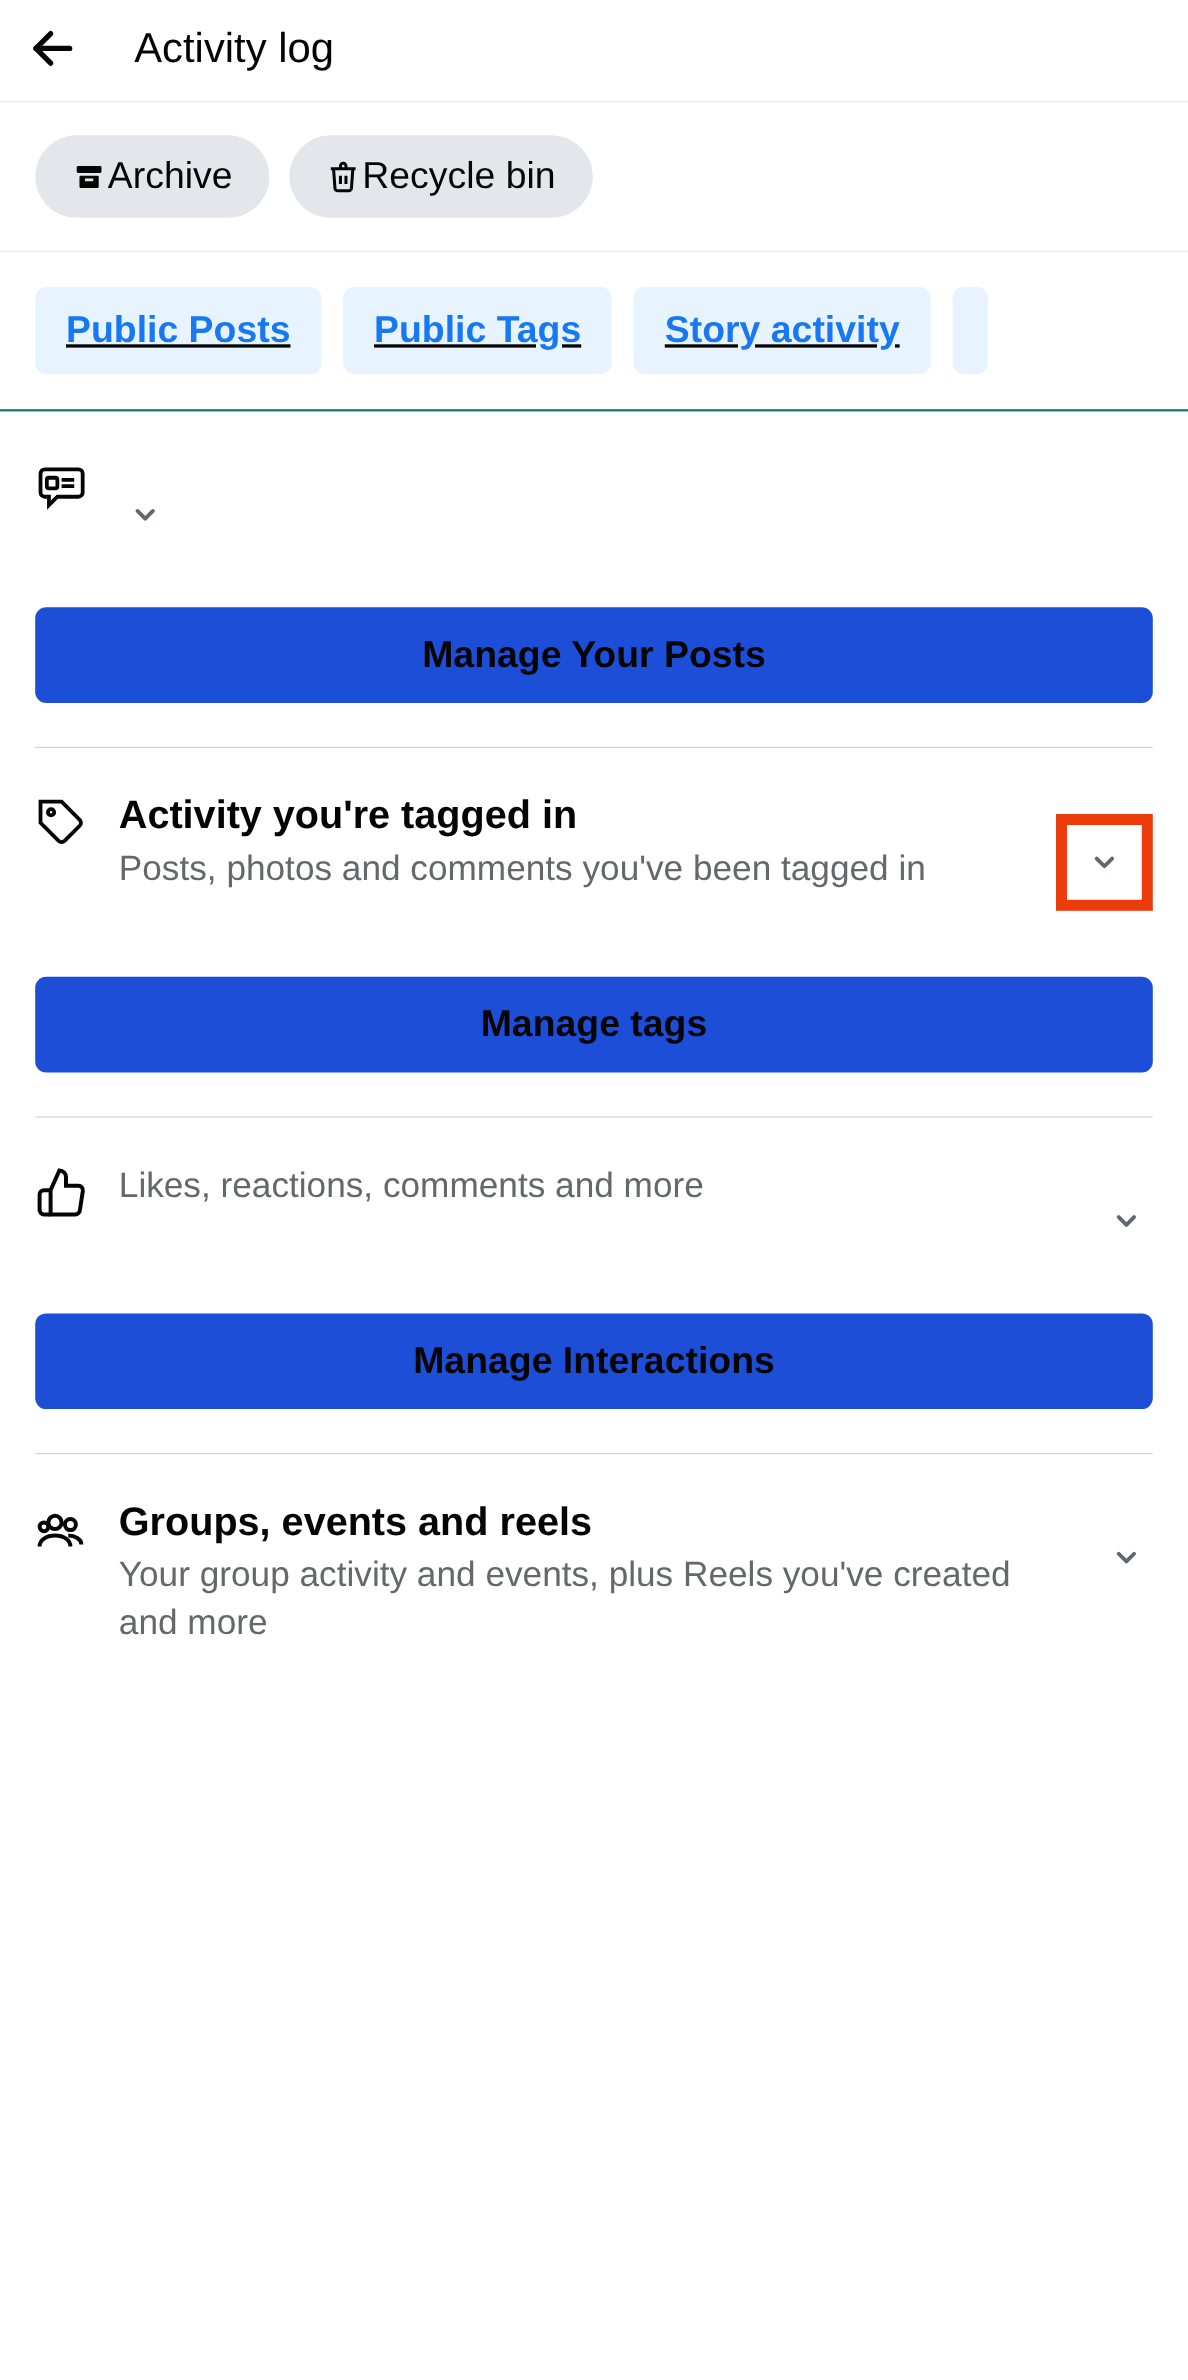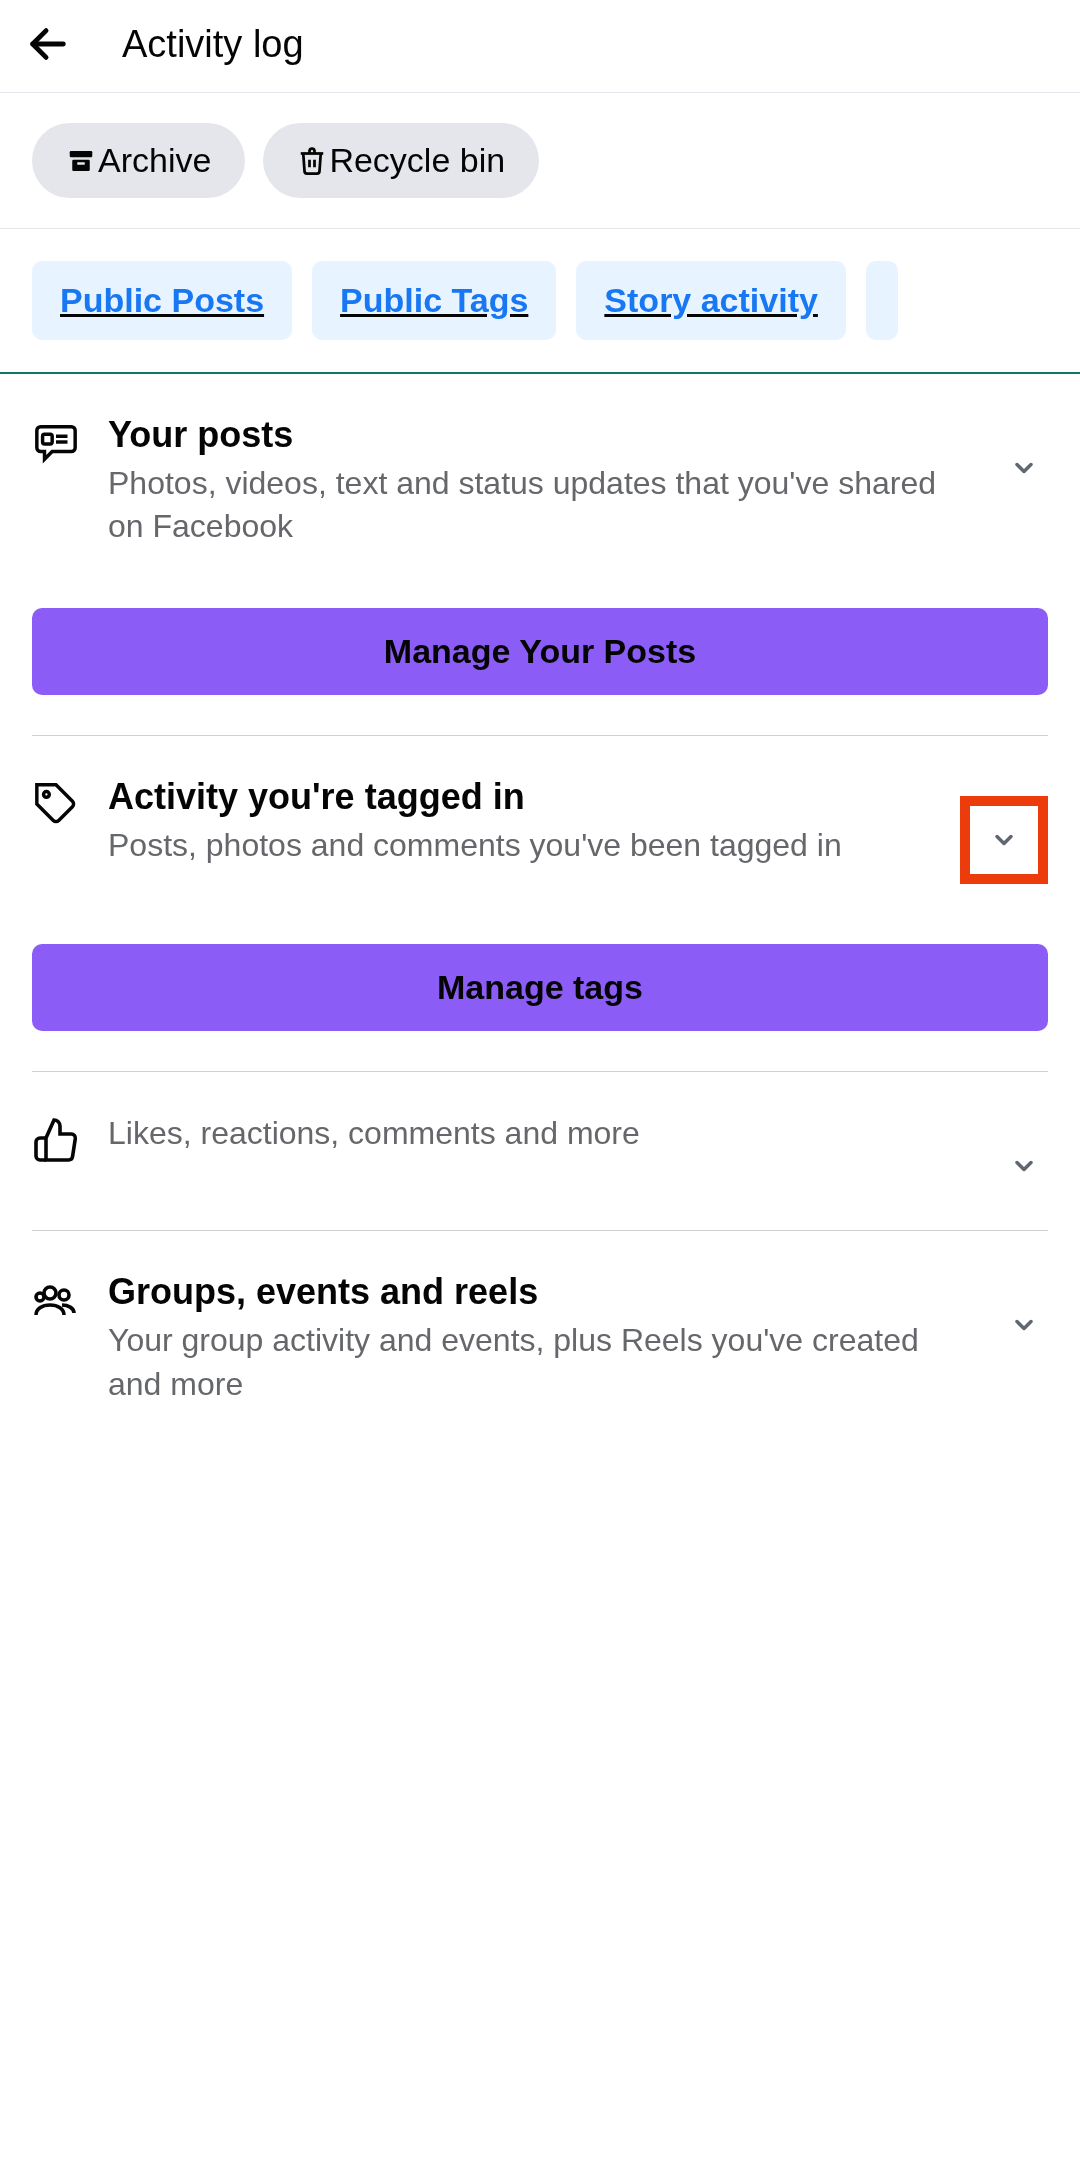--- a/index.html
+++ b/index.html
@@ -112,21 +112,21 @@
       border: 10px solid #ec3c0c;
       width: 88px;
       height: 88px;
       display: flex;
       align-items: center;
       justify-content: center;
       margin-top: 20px;
       flex-shrink: 0;
     }
     .manage-button {
-      background: #8b5cf6;
+      background: #1d4ed8;
       border-radius: 10px;
       text-align: center;
       padding: 24px;
       font-size: 34px;
       font-weight: 600;
       margin-top: 60px;
       cursor: pointer;
     }
     .divider {
       height: 1px;
@@ -178,24 +178,20 @@
 <div class="section">
   <div class="section-row">
     <div class="section-icon">
       <svg width="46" height="46" viewBox="0 0 24 24" fill="none" stroke="#050505" stroke-width="1.8">
         <path d="M4 4h16a2 2 0 0 1 2 2v9a2 2 0 0 1-2 2H10l-4 4v-4H4a2 2 0 0 1-2-2V6a2 2 0 0 1 2-2z"></path>
         <rect x="5" y="8" width="5" height="5" rx="1"></rect>
         <line x1="12" y1="9" x2="18" y2="9"></line>
         <line x1="12" y1="12" x2="18" y2="12"></line>
       </svg>
     </div>
-    <div class="section-text">
-      <div class="section-title">Your posts</div>
-      <div class="section-subtitle">Photos, videos, text and status updates that you've shared on Facebook</div>
-    </div>
     <div class="chevron-box">
       <svg width="28" height="28" viewBox="0 0 24 24" fill="none" stroke="#606770" stroke-width="3" stroke-linecap="round" stroke-linejoin="round">
         <polyline points="6 9 12 15 18 9"></polyline>
       </svg>
     </div>
   </div>
   <div class="manage-button">Manage Your Posts</div>
 </div>
 
 <div class="divider"></div>
@@ -233,20 +229,21 @@
     </div>
     <div class="section-text">
       <div class="section-subtitle">Likes, reactions, comments and more</div>
     </div>
     <div class="chevron-box">
       <svg width="28" height="28" viewBox="0 0 24 24" fill="none" stroke="#606770" stroke-width="3" stroke-linecap="round" stroke-linejoin="round">
         <polyline points="6 9 12 15 18 9"></polyline>
       </svg>
     </div>
   </div>
+  <div class="manage-button">Manage Interactions</div>
 </div>
 
 <div class="divider"></div>
 
 <div class="section" style="padding-bottom:40px;">
   <div class="section-row">
     <div class="section-icon">
       <svg width="50" height="50" viewBox="0 0 24 24" fill="none" stroke="#050505" stroke-width="1.8">
         <circle cx="9" cy="9" r="3"></circle>
         <circle cx="16" cy="10" r="2.5"></circle>

